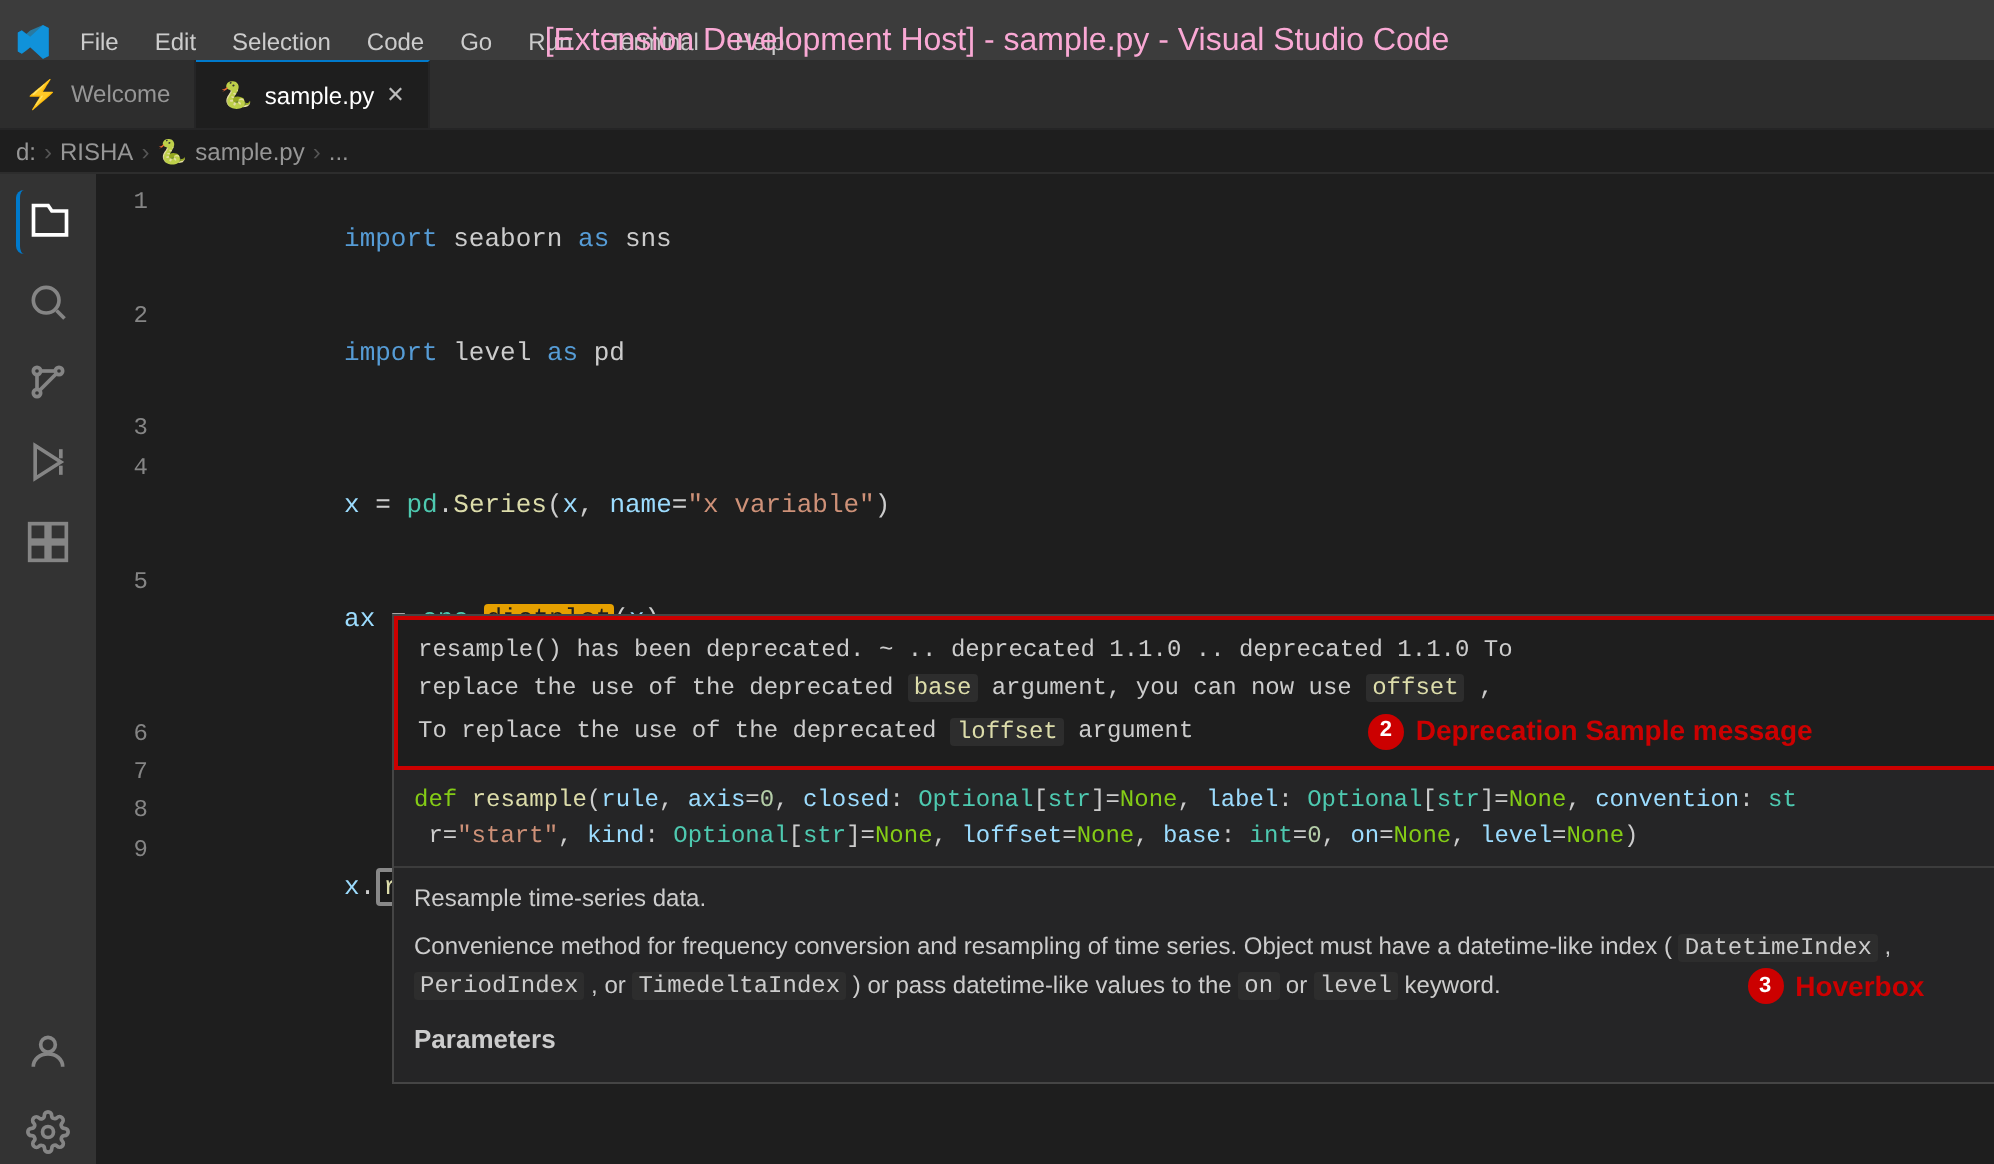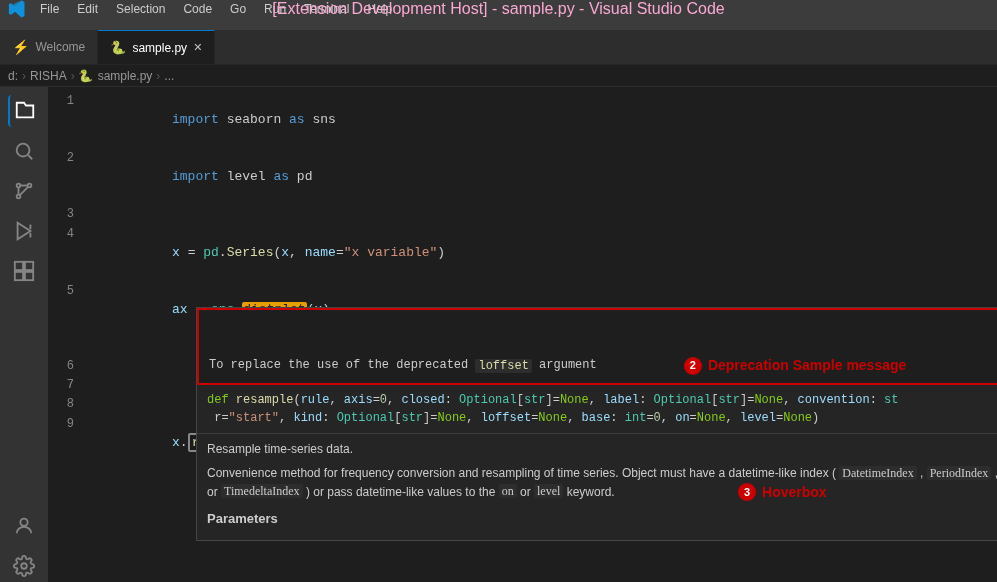--- a/index.html
+++ b/index.html
@@ -11,21 +11,21 @@
       font-size: 13px;
       color: #cccccc;
       overflow: hidden;
     }
 
     
     .titlebar {
       height: 30px;
       background: #3c3c3c;
       display: flex;
-      align-items: flex-start;
+      align-items: flex-end;
       padding: 0 8px;
       gap: 6px;
     }
     .titlebar-logo {
       width: 18px;
       height: 18px;
       display: flex;
       align-items: center;
       justify-content: center;
     }
@@ -217,21 +217,21 @@
       font-family: 'Segoe UI', sans-serif;
       font-size: 12px;
       color: #cccccc;
       line-height: 1.5;
     }
     .hover-body p { margin-bottom: 6px; }
     .hover-body code {
       background: #2d2d2d;
       padding: 0 3px;
       border-radius: 2px;
-      font-family: Liberation Serif, serif;
+      font-family: Liberation Mono, monospace;
     }
     .hover-body .params-heading {
       font-weight: bold;
       color: #cccccc;
       font-size: 13px;
     }
 
     .annotation-label {
       color: #cc0000;
       font-family: 'Segoe UI', sans-serif;
@@ -401,22 +401,22 @@
         <span class="line-content">
           <span class="var">x</span><span>.</span><span style="background:#1a1a1a;border:2px solid #888;padding:0 2px;border-radius:2px;"><span class="fn">resample</span><span>(</span><span class="str">'3T'</span><span>).</span><span class="fn">sum</span><span>()</span></span>
         </span>
       </div>
     </div>
 
     <div class="hover-container">
 
       <div style="position:relative;">
         <div class="hover-deprecation">
-          <br>
-          <br>
+          <span>resample() has been deprecated. ~ .. deprecated 1.1.0 .. deprecated 1.1.0 To</span><br>
+          <span>replace the use of the deprecated <code>base</code> argument, you can now use <code>offset</code> ,</span><br>
           <span>To replace the use of the deprecated <code>loffset</code> argument</span>
           <span style="margin-left:80px;display:inline-flex;align-items:center;gap:6px;vertical-align:middle;">
             <span style="display:inline-flex;align-items:center;justify-content:center;width:18px;height:18px;background:#cc0000;color:white;border-radius:50%;font-size:11px;font-weight:bold;font-family:sans-serif;">2</span>
             <span class="annotation-label">Deprecation Sample message</span>
           </span>
         </div>
       </div>
 
       <div class="hover-signature">
         <span class="kw">def</span> <span class="fn">resample</span>(<span class="param">rule</span>, <span class="param">axis</span>=<span class="num">0</span>, <span class="param">closed</span>: <span class="type">Optional</span>[<span class="type">str</span>]=<span class="kw">None</span>, <span class="param">label</span>: <span class="type">Optional</span>[<span class="type">str</span>]=<span class="kw">None</span>, <span class="param">convention</span>: <span class="type">st</span><br>

